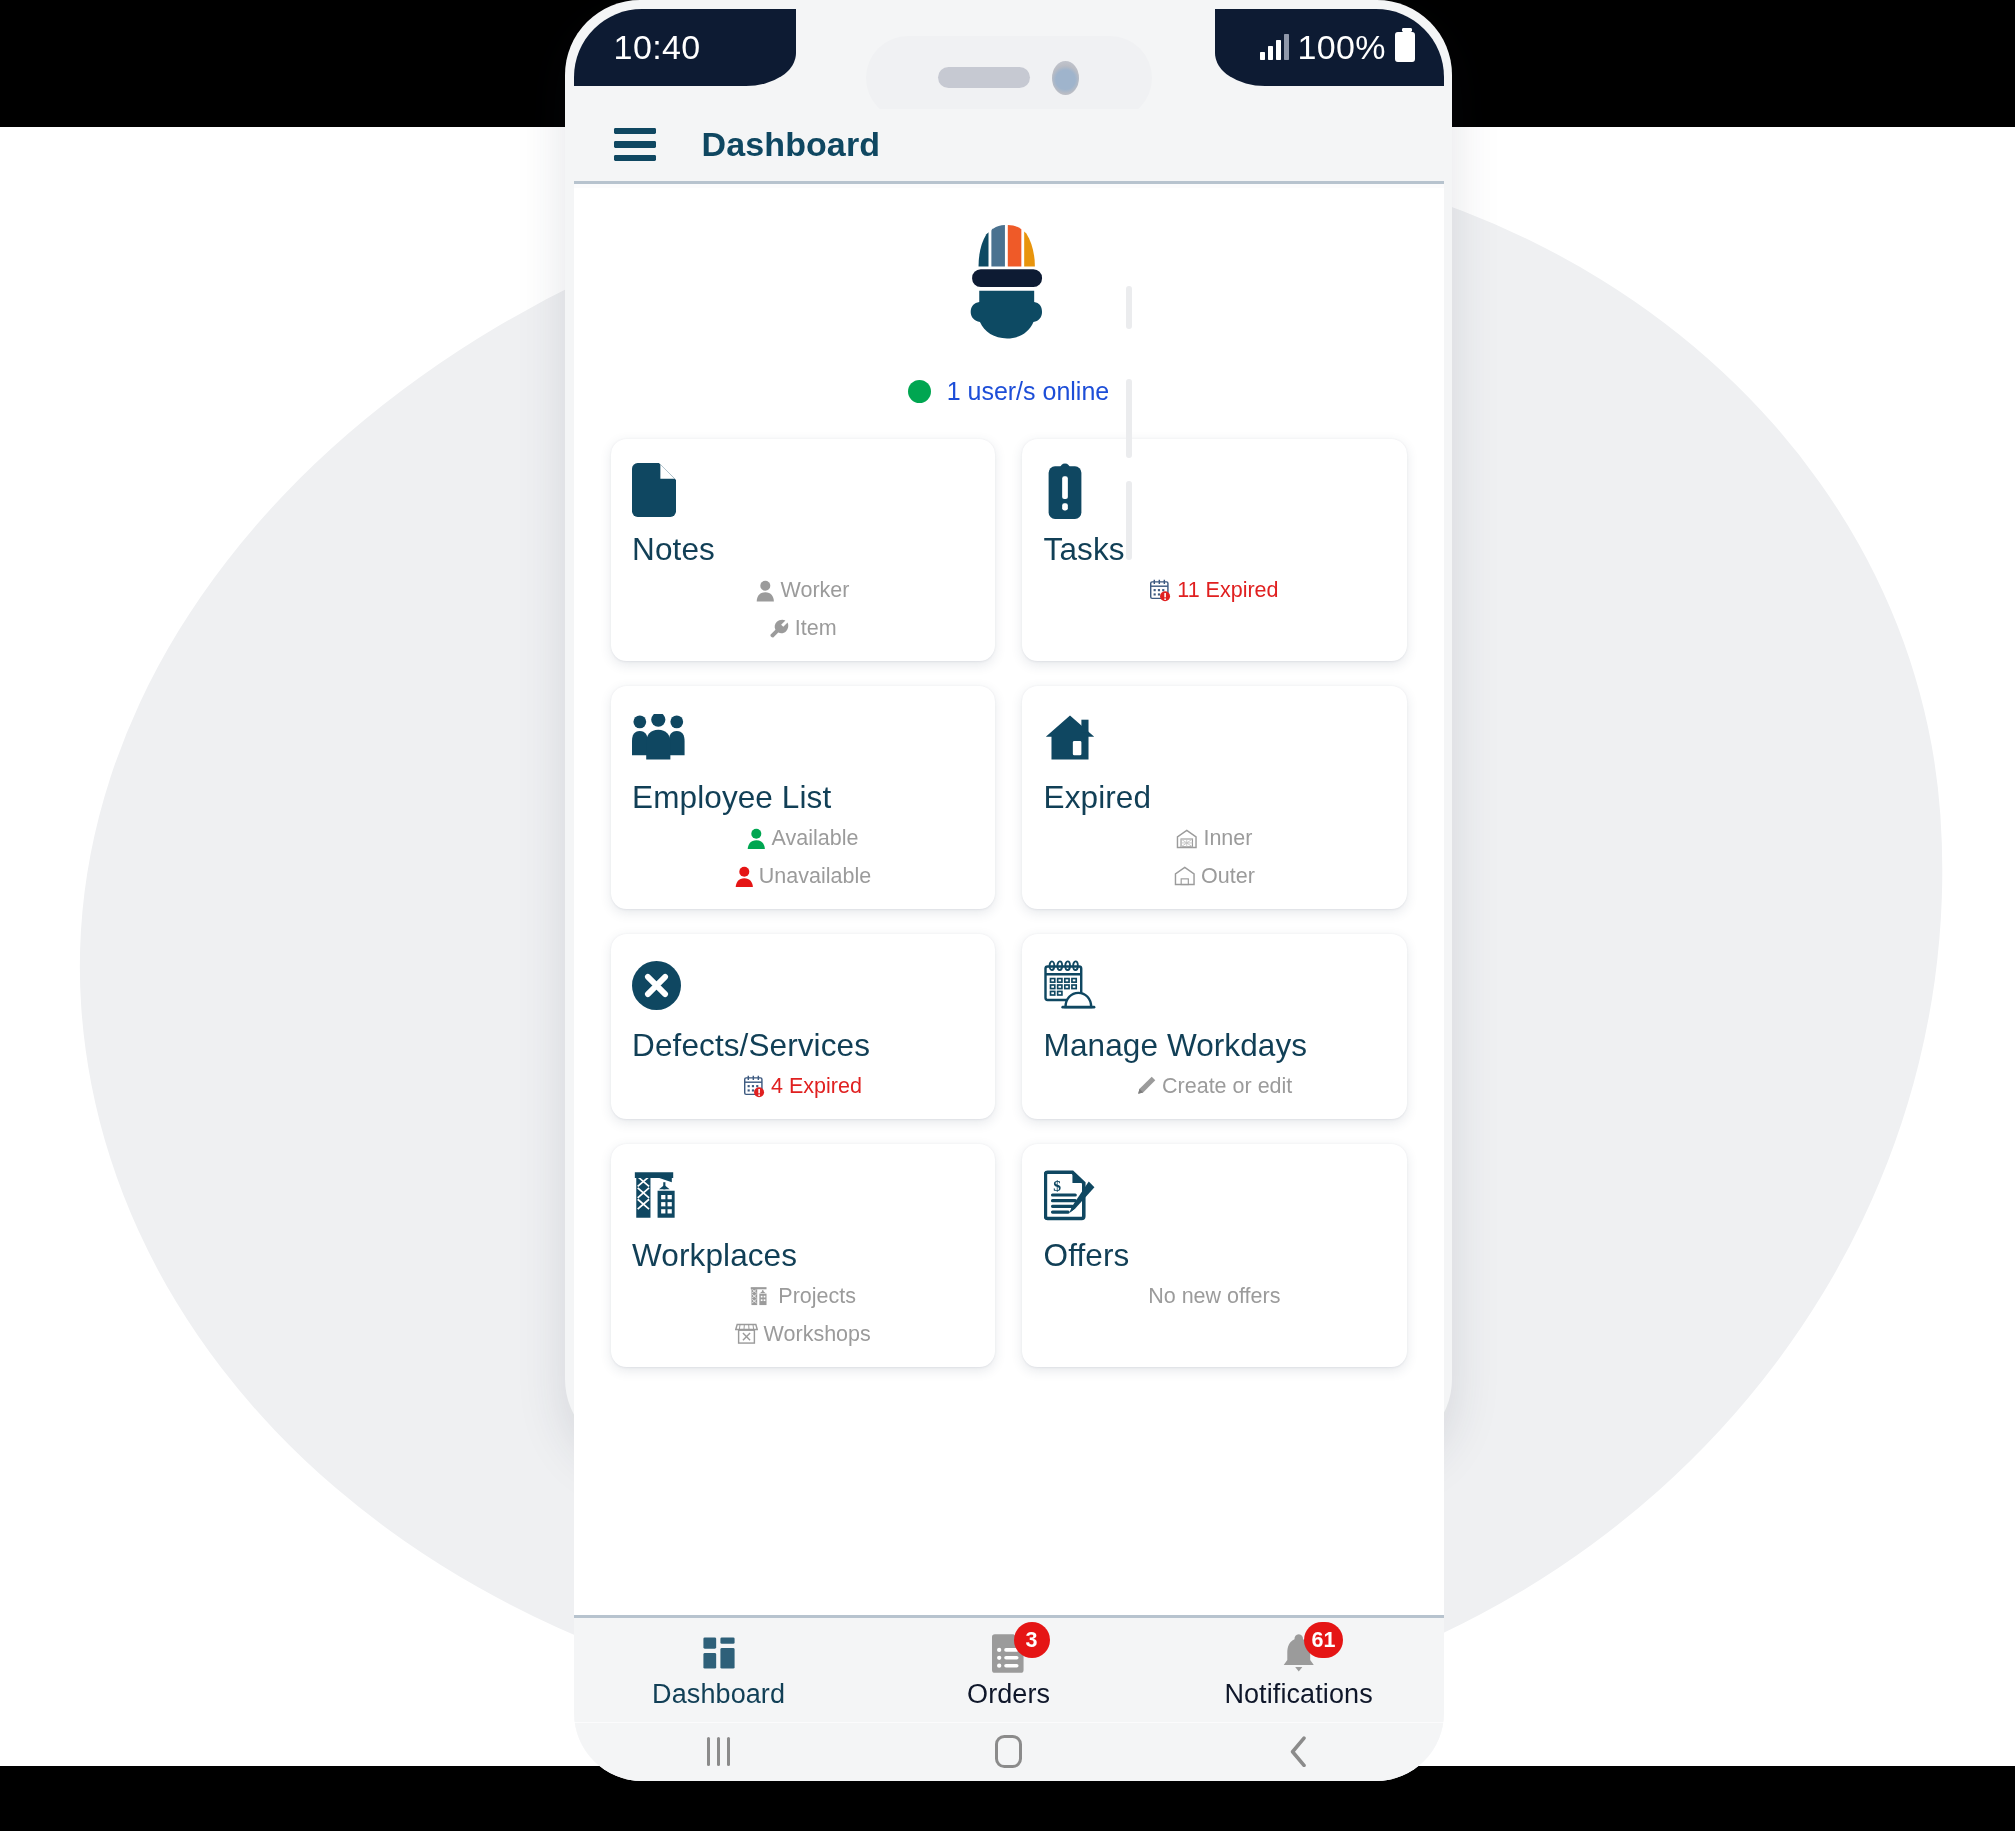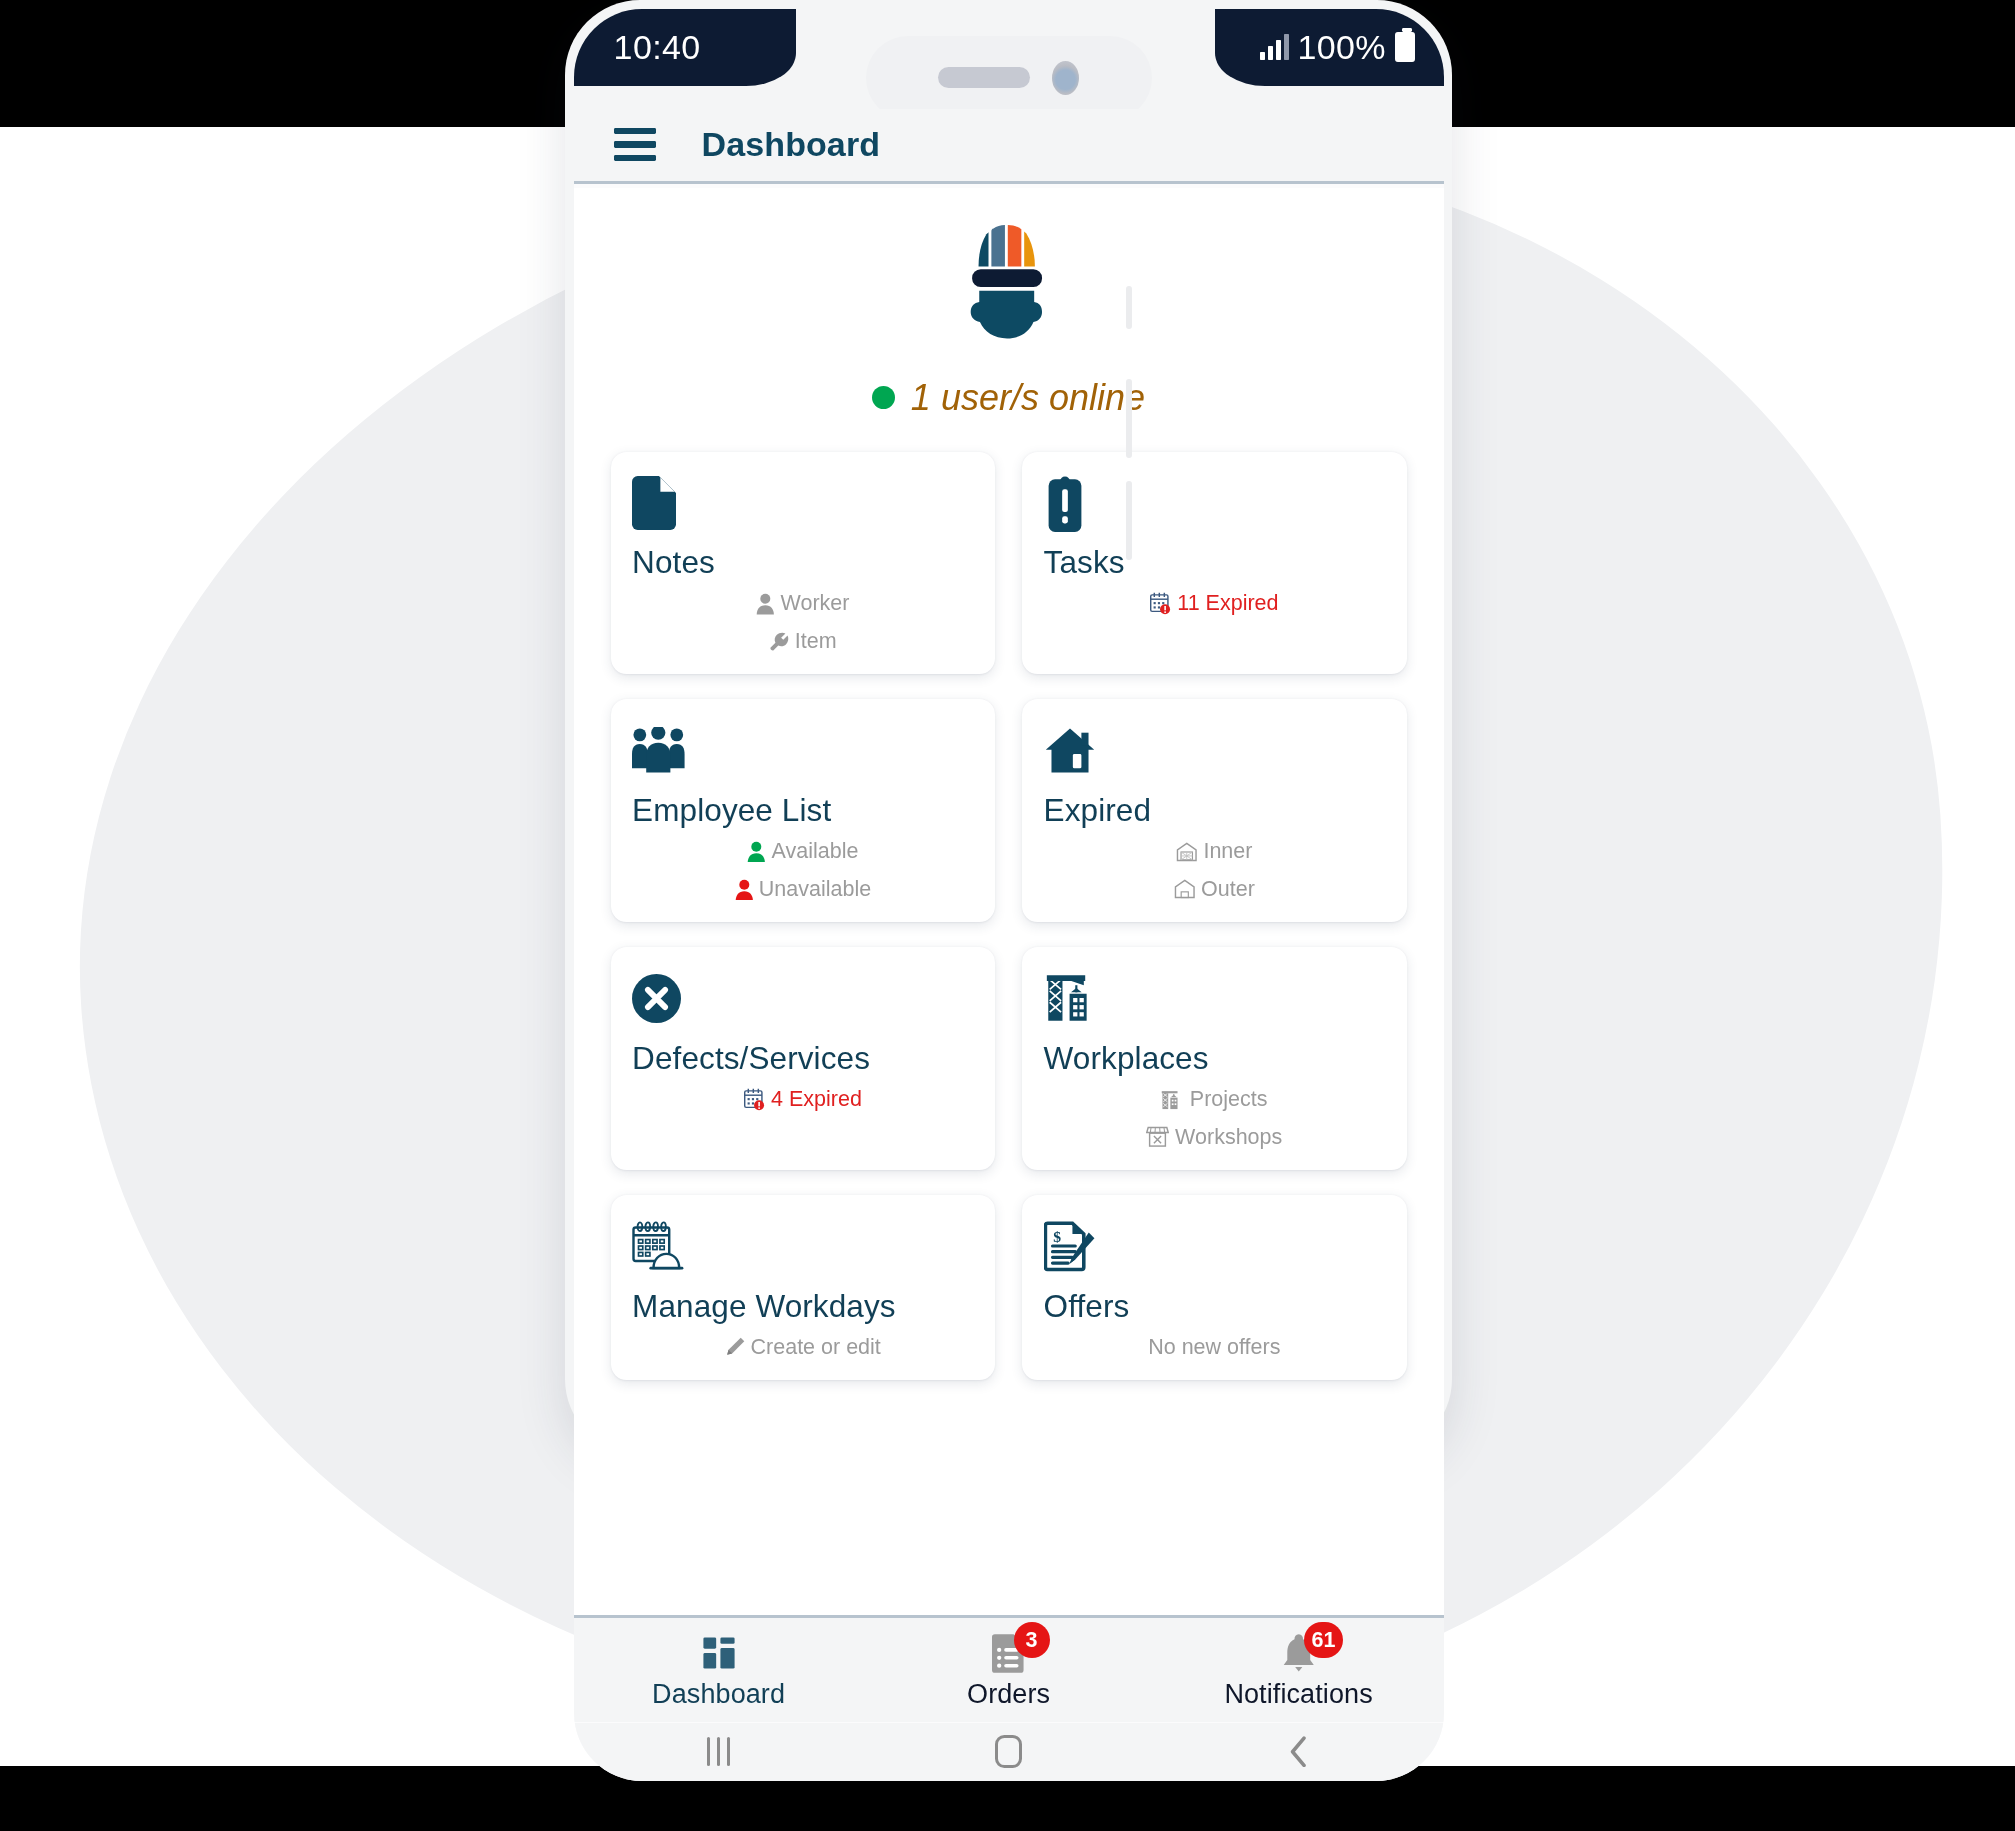--- a/index.html
+++ b/index.html
@@ -97,21 +97,21 @@
 
   
   #logo-wrap { display:flex; justify-content:center; margin-top:34px; }
   #logo { width:107px; height:118px; }
 
   
   #online-row {
     display:flex; align-items:center; justify-content:center; gap:15.7px; margin-top:37px;
   }
   #online-dot { width:23px; height:23px; border-radius:50%; background:#00a651; }
-  #online-text { color:#a16207; font-size:36px; font-weight:500;font-style:italic; }
+  #online-text { color:#1d4ed8; font-size:25px; font-weight:500; }
 
   
   #card-grid {
     margin:33px 37px 0 37px;
     display:grid; grid-template-columns:1fr 1fr; gap:25px 27px;
   }
   .card {
     background:#ffffff; border-radius:15.7px; padding:21.5px 21.5px 20px 21.5px;
     box-shadow:0 3.6px 11.4px rgba(45,60,85,.115), 0 0.7px 2.1px rgba(45,60,85,.07);
     min-height:166px; display:flex; flex-direction:column; cursor:pointer;
@@ -348,68 +348,20 @@
                 <rect x="5" y="14" width="3" height="3" fill="#3d5a80"></rect>
                 <rect x="11" y="14" width="3" height="3" fill="#3d5a80"></rect>
                 <rect x="17" y="14" width="3" height="3" fill="#3d5a80"></rect>
                 <rect x="5" y="20" width="3" height="3" fill="#3d5a80"></rect>
                 <rect x="11" y="20" width="3" height="3" fill="#3d5a80"></rect>
                 <circle cx="21" cy="24" r="7" fill="#e02020"></circle>
                 <rect x="20" y="19.5" width="2.2" height="6" fill="#fff"></rect>
                 <rect x="20" y="27" width="2.2" height="2.2" fill="#fff"></rect>
               </svg>
               <span class="sub-text expired">4 Expired</span>
-            </span>
-          </div>
-        </div>
-
-        <div class="card">
-          <div class="card-icon">
-            <svg width="54" height="54" viewBox="0 0 76 76">
-              <rect x="6" y="8" width="20" height="62" fill="#0f4761"></rect>
-              <path d="M8 12 L24 26 M24 12 L8 26 M8 28 L24 42 M24 28 L8 42 M8 44 L24 58 M24 44 L8 58" stroke="#ffffff" stroke-width="2.4"></path>
-              <path d="M4 6 H58 L58 14 H4 Z" fill="#0f4761"></path>
-              <path d="M26 10 L56 20 L56 14 Z" fill="#0f4761"></path>
-              <rect x="44" y="20" width="3" height="10" fill="#0f4761"></rect>
-              <path d="M38 30 L45.5 24 L53 30 Z" fill="#0f4761"></path>
-              <rect x="36" y="32" width="24" height="38" fill="#0f4761"></rect>
-              <rect x="41" y="38" width="6" height="6" fill="#fff"></rect>
-              <rect x="50" y="38" width="6" height="6" fill="#fff"></rect>
-              <rect x="41" y="48" width="6" height="6" fill="#fff"></rect>
-              <rect x="50" y="48" width="6" height="6" fill="#fff"></rect>
-              <rect x="41" y="58" width="6" height="6" fill="#fff"></rect>
-              <rect x="50" y="58" width="6" height="6" fill="#fff"></rect>
-            </svg>
-          </div>
-          <div class="card-title">Workplaces</div>
-          <div class="card-sub">
-            <span class="sub-item">
-              <svg width="23" height="21.5" viewBox="0 0 32 30">
-                <rect x="2" y="4" width="8" height="24" fill="#9b9b9b"></rect>
-                <path d="M3 6 L9 11 M9 6 L3 11 M3 13 L9 18 M9 13 L3 18 M3 20 L9 25 M9 20 L3 25" stroke="#fff" stroke-width="1.1"></path>
-                <path d="M1 3 H23 V6 H1 Z" fill="#9b9b9b"></path>
-                <rect x="17" y="7" width="1.6" height="4" fill="#9b9b9b"></rect>
-                <path d="M14 11 L17.8 8 L21.5 11 Z" fill="#9b9b9b"></path>
-                <rect x="13" y="12" width="10" height="16" fill="#9b9b9b"></rect>
-                <rect x="15" y="15" width="2.4" height="2.4" fill="#fff"></rect>
-                <rect x="19" y="15" width="2.4" height="2.4" fill="#fff"></rect>
-                <rect x="15" y="20" width="2.4" height="2.4" fill="#fff"></rect>
-                <rect x="19" y="20" width="2.4" height="2.4" fill="#fff"></rect>
-              </svg>
-              <span class="sub-text">Projects</span>
-            </span>
-            <span class="sub-spacer"></span>
-            <span class="sub-item">
-              <svg width="23" height="21.5" viewBox="0 0 32 30">
-                <path d="M3 2 H29 L31 9 H1 Z" fill="none" stroke="#9b9b9b" stroke-width="2"></path>
-                <path d="M7 2 L6 9 M13 2 L12.5 9 M19 2 L19.5 9 M25 2 L26 9" stroke="#9b9b9b" stroke-width="1.4"></path>
-                <rect x="5" y="10" width="22" height="18" fill="none" stroke="#9b9b9b" stroke-width="2"></rect>
-                <path d="M11 14 L21 24 M21 14 L11 24" stroke="#9b9b9b" stroke-width="2"></path>
-              </svg>
-              <span class="sub-text">Workshops</span>
             </span>
           </div>
         </div>
 
         <div class="card">
           <div class="card-icon">
             <svg width="53" height="50" viewBox="0 0 74 70">
               <rect x="2" y="9" width="50" height="47" rx="3" fill="none" stroke="#0f4761" stroke-width="3.4"></rect>
               <path d="M2 20 H52" stroke="#0f4761" stroke-width="3.4"></path>
               <ellipse cx="11" cy="8" rx="3.3" ry="6" fill="none" stroke="#0f4761" stroke-width="2.6"></ellipse>
@@ -439,20 +391,68 @@
                 <path d="M22 1 L27 6 L10 23 L3 25 L5 18 Z" fill="#9b9b9b"></path>
                 <path d="M3 25 L5 18 L10 23 Z" fill="#7d7d7d"></path>
               </svg>
               <span class="sub-text">Create or edit</span>
             </span>
           </div>
         </div>
 
         <div class="card">
           <div class="card-icon">
+            <svg width="54" height="54" viewBox="0 0 76 76">
+              <rect x="6" y="8" width="20" height="62" fill="#0f4761"></rect>
+              <path d="M8 12 L24 26 M24 12 L8 26 M8 28 L24 42 M24 28 L8 42 M8 44 L24 58 M24 44 L8 58" stroke="#ffffff" stroke-width="2.4"></path>
+              <path d="M4 6 H58 L58 14 H4 Z" fill="#0f4761"></path>
+              <path d="M26 10 L56 20 L56 14 Z" fill="#0f4761"></path>
+              <rect x="44" y="20" width="3" height="10" fill="#0f4761"></rect>
+              <path d="M38 30 L45.5 24 L53 30 Z" fill="#0f4761"></path>
+              <rect x="36" y="32" width="24" height="38" fill="#0f4761"></rect>
+              <rect x="41" y="38" width="6" height="6" fill="#fff"></rect>
+              <rect x="50" y="38" width="6" height="6" fill="#fff"></rect>
+              <rect x="41" y="48" width="6" height="6" fill="#fff"></rect>
+              <rect x="50" y="48" width="6" height="6" fill="#fff"></rect>
+              <rect x="41" y="58" width="6" height="6" fill="#fff"></rect>
+              <rect x="50" y="58" width="6" height="6" fill="#fff"></rect>
+            </svg>
+          </div>
+          <div class="card-title">Workplaces</div>
+          <div class="card-sub">
+            <span class="sub-item">
+              <svg width="23" height="21.5" viewBox="0 0 32 30">
+                <rect x="2" y="4" width="8" height="24" fill="#9b9b9b"></rect>
+                <path d="M3 6 L9 11 M9 6 L3 11 M3 13 L9 18 M9 13 L3 18 M3 20 L9 25 M9 20 L3 25" stroke="#fff" stroke-width="1.1"></path>
+                <path d="M1 3 H23 V6 H1 Z" fill="#9b9b9b"></path>
+                <rect x="17" y="7" width="1.6" height="4" fill="#9b9b9b"></rect>
+                <path d="M14 11 L17.8 8 L21.5 11 Z" fill="#9b9b9b"></path>
+                <rect x="13" y="12" width="10" height="16" fill="#9b9b9b"></rect>
+                <rect x="15" y="15" width="2.4" height="2.4" fill="#fff"></rect>
+                <rect x="19" y="15" width="2.4" height="2.4" fill="#fff"></rect>
+                <rect x="15" y="20" width="2.4" height="2.4" fill="#fff"></rect>
+                <rect x="19" y="20" width="2.4" height="2.4" fill="#fff"></rect>
+              </svg>
+              <span class="sub-text">Projects</span>
+            </span>
+            <span class="sub-spacer"></span>
+            <span class="sub-item">
+              <svg width="23" height="21.5" viewBox="0 0 32 30">
+                <path d="M3 2 H29 L31 9 H1 Z" fill="none" stroke="#9b9b9b" stroke-width="2"></path>
+                <path d="M7 2 L6 9 M13 2 L12.5 9 M19 2 L19.5 9 M25 2 L26 9" stroke="#9b9b9b" stroke-width="1.4"></path>
+                <rect x="5" y="10" width="22" height="18" fill="none" stroke="#9b9b9b" stroke-width="2"></rect>
+                <path d="M11 14 L21 24 M21 14 L11 24" stroke="#9b9b9b" stroke-width="2"></path>
+              </svg>
+              <span class="sub-text">Workshops</span>
+            </span>
+          </div>
+        </div>
+
+        <div class="card">
+          <div class="card-icon">
             <svg width="54" height="52" viewBox="0 0 76 72">
               <path d="M5 4 H40 L56 19 V66 A3 3 0 0 1 53 69 H5 A3 3 0 0 1 2 66 V7 A3 3 0 0 1 5 4 Z" fill="none" stroke="#0f4761" stroke-width="5"></path>
               <path d="M40 4 L56 19 L40 19 Z" fill="#0f4761"></path>
               <text x="13" y="31" font-family="Liberation Serif, serif" font-size="22" font-weight="bold" fill="#0f4761">$</text>
               <path d="M12 36 H44 M12 44 H44 M12 52 H40 M12 60 H34" stroke="#0f4761" stroke-width="4.5" stroke-linecap="round"></path>
               <path d="M63 17 L71 25 L44 55 L36 61 L40 51 Z" fill="#0f4761"></path>
               <path d="M36 61 L40 51 L44 55 Z" fill="#0f4761"></path>
             </svg>
           </div>
           <div class="card-title">Offers</div>

